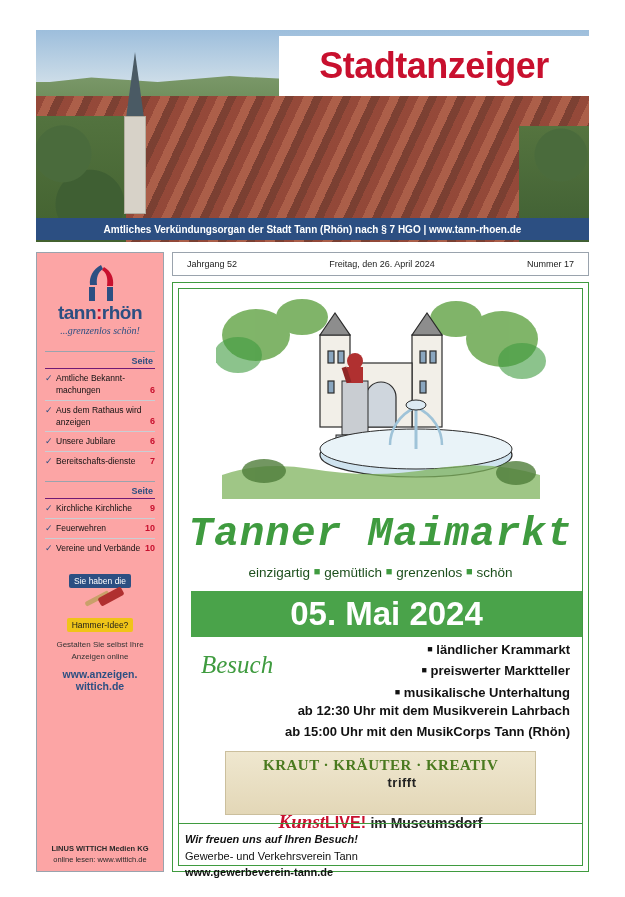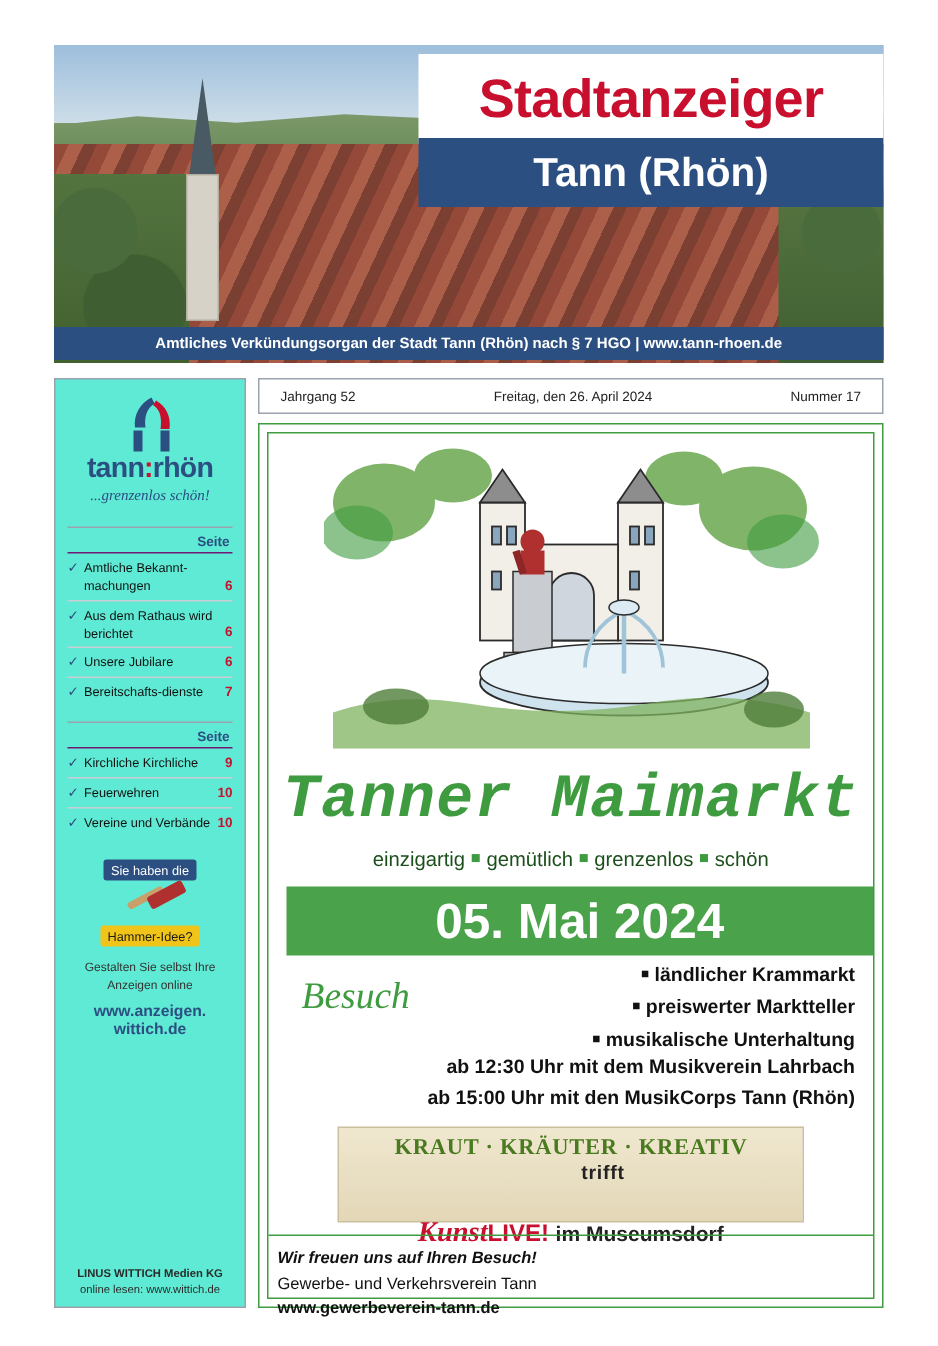--- a/index.html
+++ b/index.html
@@ -146,21 +146,21 @@
 
   
   .sidebar {
     position: absolute;
     left: 36px;
     top: 252px;
     width: 128px;
     height: 620px;
     border: 1px solid #9aa3ad;
     box-sizing: border-box;
-    background: #5eead4;
+    background: #fca5a5;
   }
   .logo-box {
     margin: 10px 8px 4px 8px;
     height: 84px;
     position: relative;
     text-align: center;
   }
   .logo-mark {
     position: relative;
     height: 40px;
@@ -440,23 +440,20 @@
       <div class="trees-l"></div>
       <div class="trees-r"></div>
       <div class="church">
         <div class="spire"></div>
         <div class="tower"></div>
       </div>
     </div>
     <div class="masthead-title">
       <span>Stadtanzeiger</span>
     </div>
-    <div class="masthead-sub">
-      <span>Tann (Rhön)</span>
-    </div>
   </div>
   <div class="masthead-strip">
     <span>Amtliches Verkündungsorgan der Stadt Tann (Rhön) nach § 7 HGO  |  www.tann-rhoen.de</span>
   </div>
 
   <div class="issue-bar">
     <div class="jahrgang">Jahrgang 52</div>
     <div class="datum">Freitag, den 26. April 2024</div>
     <div class="nummer">Nummer 17</div>
   </div>
@@ -479,21 +476,21 @@
     <div class="toc">
       <div class="toc-head">Seite</div>
 
       <div class="toc-row">
         <div class="check">✓</div>
         <div class="lbl">Amtliche Bekannt-machungen</div>
         <div class="pg">6</div>
       </div>
       <div class="toc-row">
         <div class="check">✓</div>
-        <div class="lbl">Aus dem Rathaus wird berichtet</div>
+        <div class="lbl">Aus dem Rathaus wird anzeigen</div>
         <div class="pg">6</div>
       </div>
       <div class="toc-row">
         <div class="check">✓</div>
         <div class="lbl">Unsere Jubilare</div>
         <div class="pg">6</div>
       </div>
       <div class="toc-row" style="border-bottom:none;">
         <div class="check">✓</div>
         <div class="lbl">Bereitschafts-dienste</div>

